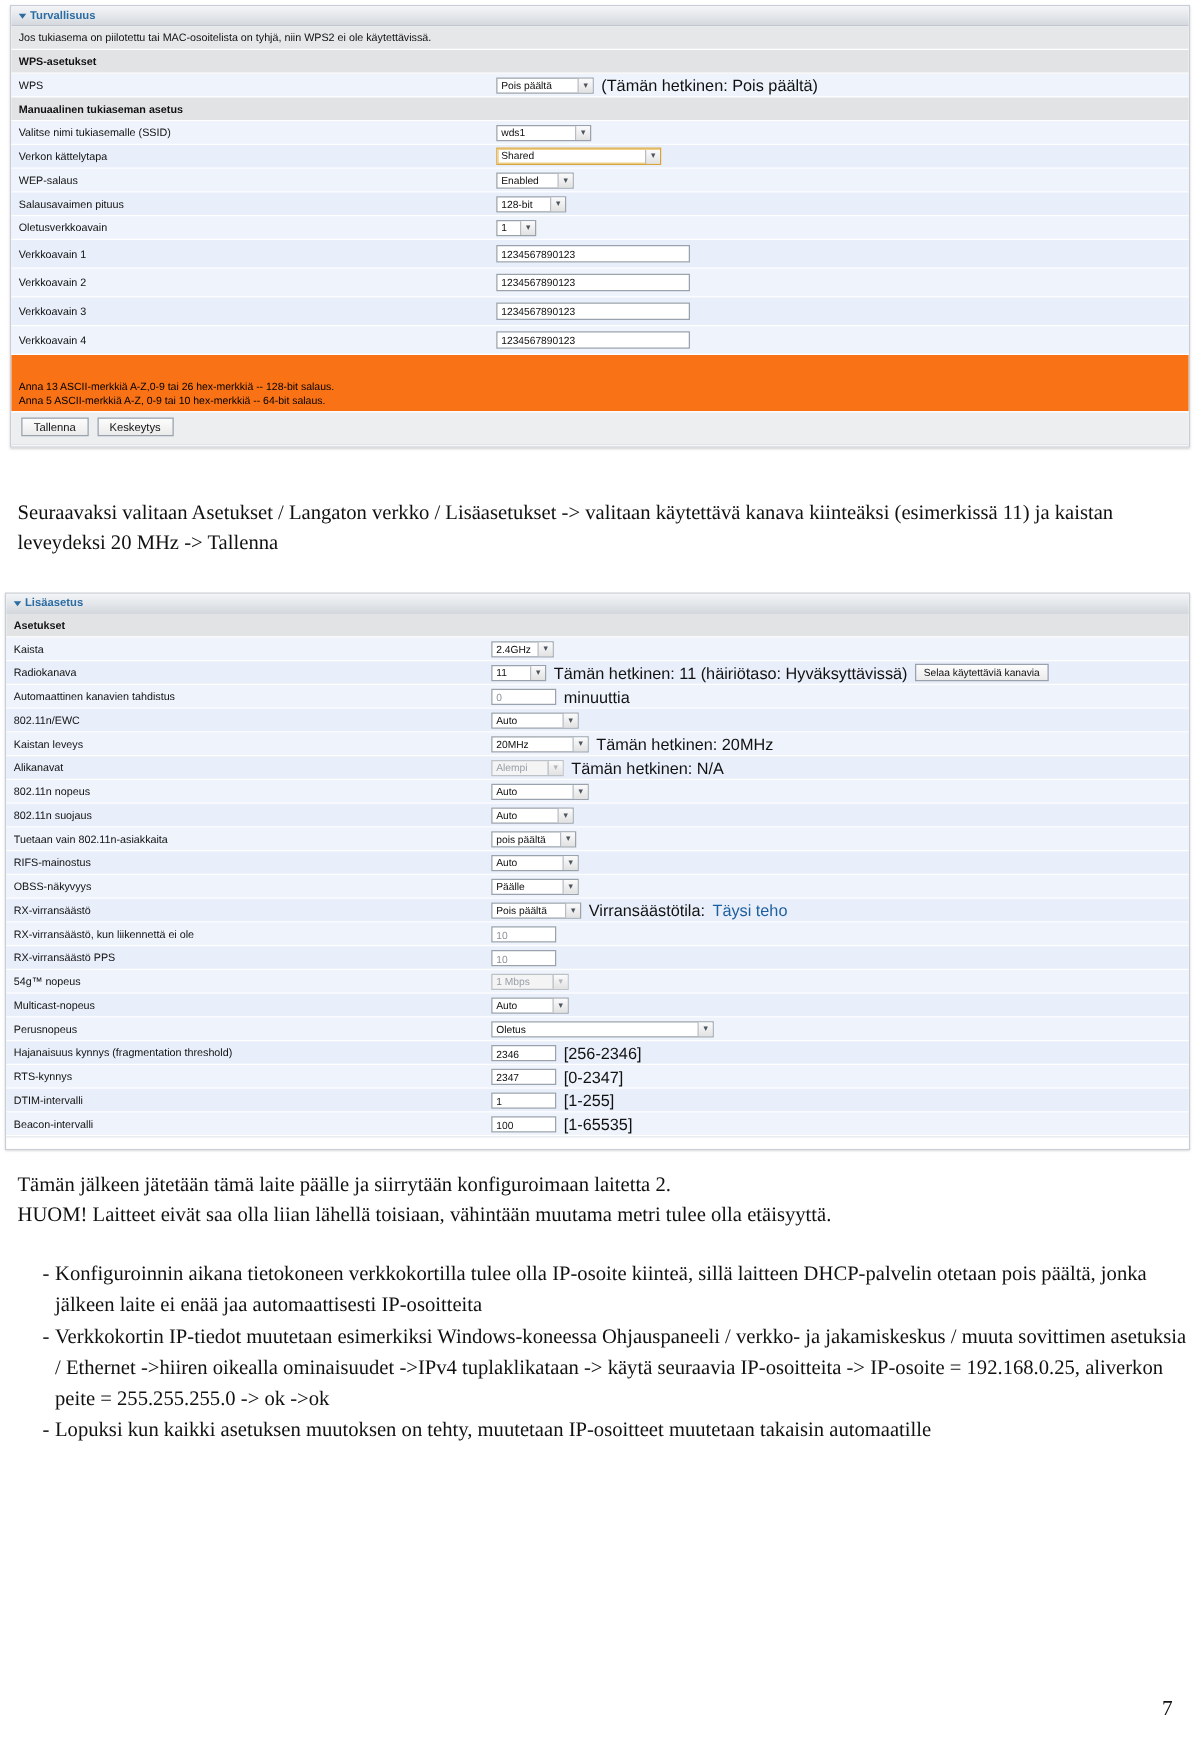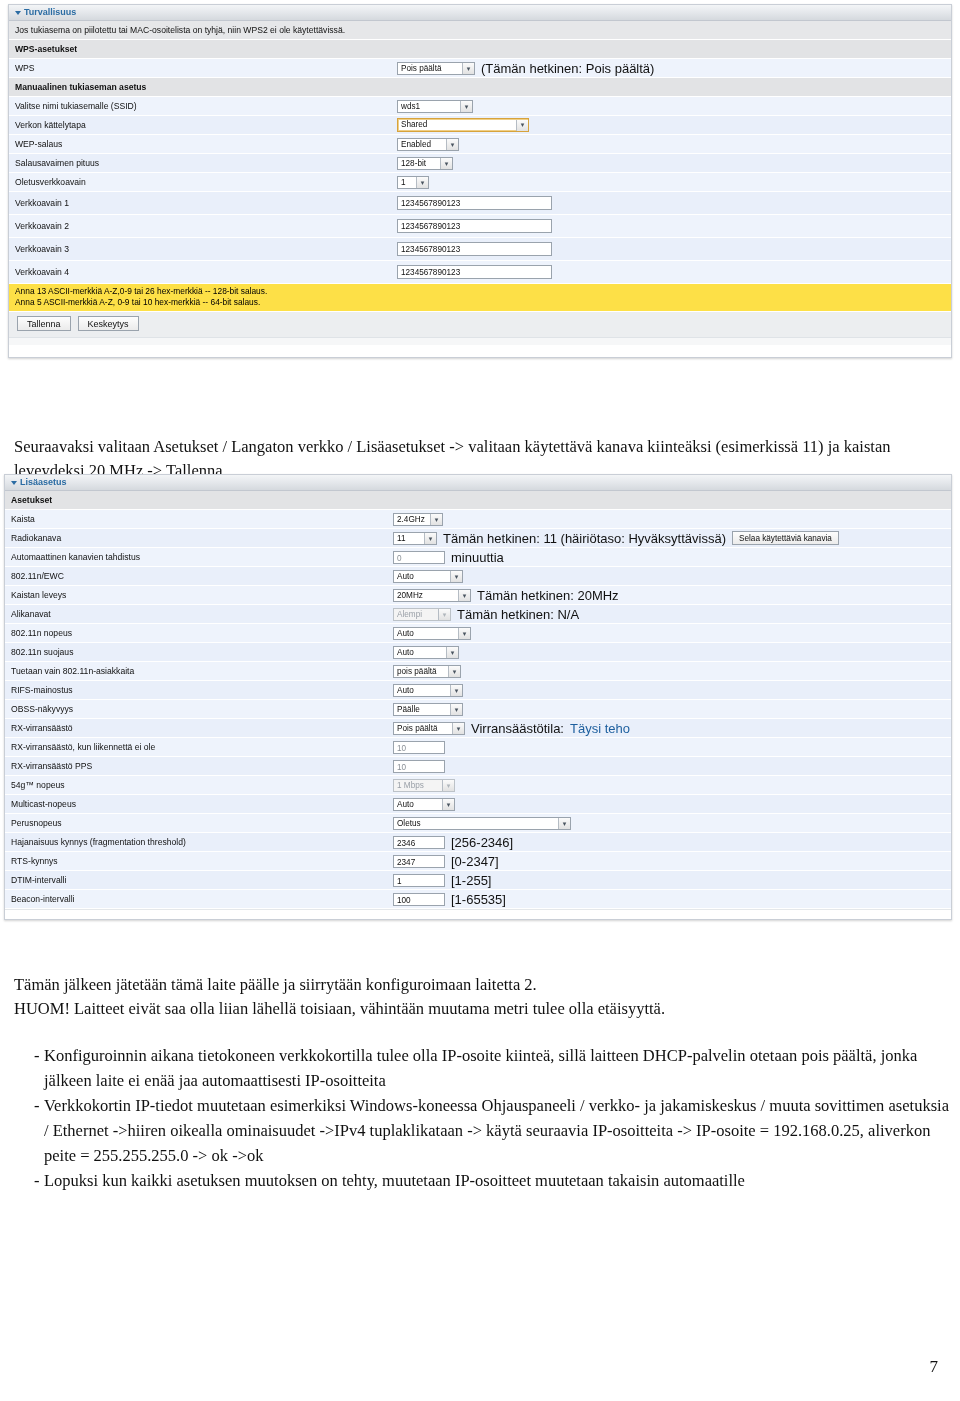--- a/index.html
+++ b/index.html
@@ -115,42 +115,41 @@
     border:1px solid #9aa3ad;
     font-size:8.2px;
     line-height:13px;
     height:14px;
     padding:0 6px;
     box-sizing:border-box;
     color:#111;
     white-space:nowrap;
   }
   .footnote{
-    background:#fde047;
+    background:#f97316;
     font-size:8.4px;
-    padding:2px 6px 3px 6px;
+    padding:20px 6px 3px 6px;
     line-height:11px;
   }
   .btnbar{
     background:#eceef0;
     padding:4px 6px 6px 8px;
     display:flex;gap:7px;
     border-top:1px solid #fff;
   }
   .btnbar .btn{height:15px;line-height:14px;padding:0 9px;font-size:9px;}
   .tail{height:7px;background:#f6f7f8;border-top:1px solid #dfe3e7;}
 
   
   .prose{
     position:absolute;
     font-family:"Liberation Serif", serif;
     font-size:16.5px;
     line-height:24px;
     color:#111;
-    margin-top:37px;
   }
   #para-intro{left:14px;top:398px;width:930px;}
   #para-after{left:14px;top:936px;width:930px;}
   #bullets{left:14px;top:1006px;width:938px;}
 
   .bullet{
     display:flex;
     margin-bottom:0px;
   }
   .bullet .dash{

